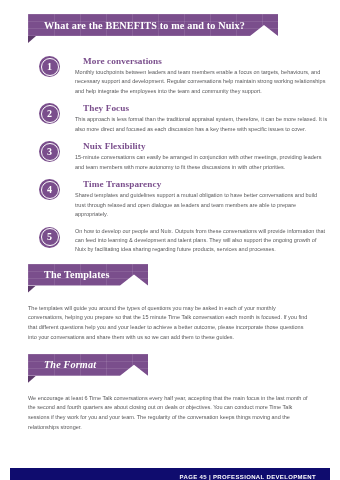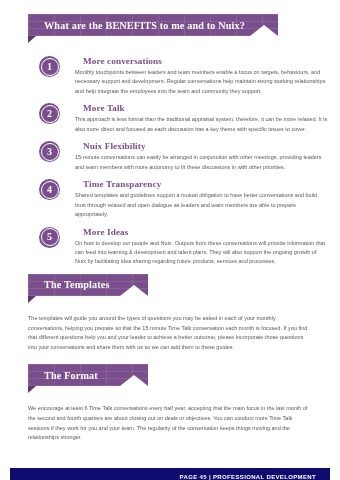--- a/index.html
+++ b/index.html
@@ -56,21 +56,21 @@
     top: 22px;
     width: 8px;
     height: 7px;
     background: #5d3a6b;
     -webkit-clip-path: polygon(0 0, 100% 0, 0 100%);
     clip-path: polygon(0 0, 100% 0, 0 100%);
   }
 
   #banner-main { margin-top: 14px; }
   #banner-templates { margin-top: 0; }
-  #banner-format { margin-top: 9px; }
+  #banner-format { margin-top: 9px; font-style: italic; }
 
   
   .benefits {
     margin: 11px 0 0 0;
     padding: 0;
     list-style: none;
   }
   .benefit {
     position: relative;
     padding-left: 68px;
@@ -170,21 +170,21 @@
         <div class="badge-inner">1</div>
       </div>
       <div class="benefit-title">More conversations</div>
       <div class="benefit-body">Monthly touchpoints between leaders and team members enable a focus on targets, behaviours, and necessary support and development. Regular conversations help maintain strong working relationships and help integrate the employees into the team and community they support.</div>
     </li>
 
     <li class="benefit">
       <div class="badge">
         <div class="badge-inner">2</div>
       </div>
-      <div class="benefit-title">More Talk</div>
+      <div class="benefit-title">They Focus</div>
       <div class="benefit-body">This approach is less formal than the traditional appraisal system, therefore, it can be more relaxed. It is also more direct and focused as each discussion has a key theme with specific issues to cover.</div>
     </li>
 
     <li class="benefit">
       <div class="badge">
         <div class="badge-inner">3</div>
       </div>
       <div class="benefit-title">Nuix Flexibility</div>
       <div class="benefit-body">15-minute conversations can easily be arranged in conjunction with other meetings, providing leaders and team members with more autonomy to fit these discussions in with other priorities.</div>
     </li>
@@ -194,21 +194,20 @@
         <div class="badge-inner">4</div>
       </div>
       <div class="benefit-title">Time Transparency</div>
       <div class="benefit-body">Shared templates and guidelines support a mutual obligation to have better conversations and build trust through relaxed and open dialogue as leaders and team members are able to prepare appropriately.</div>
     </li>
 
     <li class="benefit">
       <div class="badge">
         <div class="badge-inner">5</div>
       </div>
-      <div class="benefit-title">More Ideas</div>
       <div class="benefit-body">On how to develop our people and Nuix. Outputs from these conversations will provide information that can feed into learning &amp; development and talent plans. They will also support the ongoing growth of Nuix by facilitating idea sharing regarding future products, services and processes.</div>
     </li>
 
   </ul>
 
   <div class="ribbon-wrap" id="banner-templates">
     <div class="ribbon small">
       <span>The Templates</span>
     </div>
     <div class="ribbon-fold"></div>

